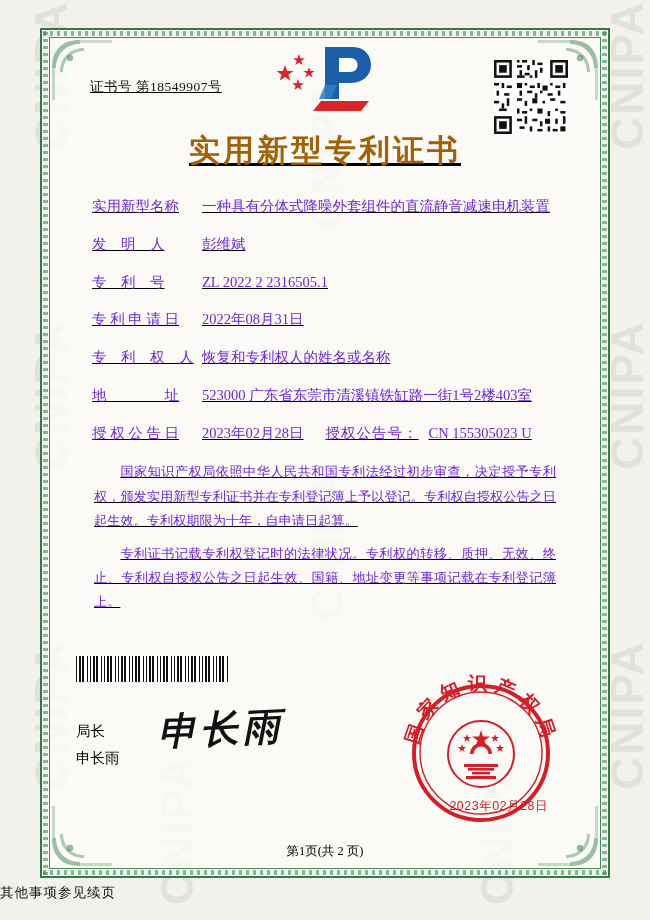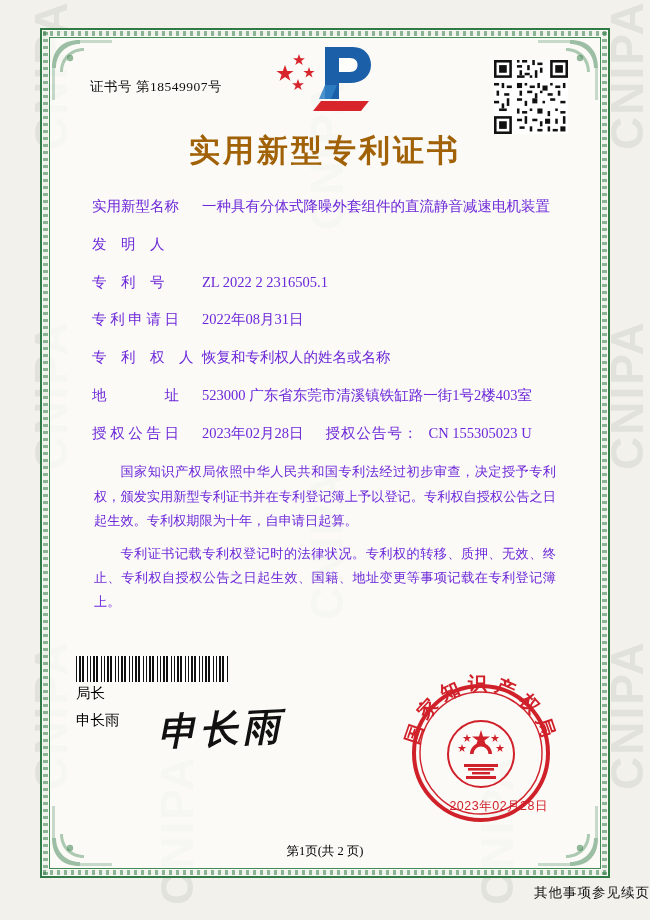--- a/index.html
+++ b/index.html
@@ -82,20 +82,21 @@
   .corner.tl { left: 10px;  top: 10px; }
   .corner.tr { right: 10px; top: 10px;  transform: scaleX(-1); }
   .corner.bl { left: 10px;  bottom: 10px; transform: scaleY(-1); }
   .corner.br { right: 10px; bottom: 10px; transform: scale(-1,-1); }
 
   .content {
     position: absolute;
     inset: 16px;
     box-sizing: border-box;
     padding: 10px 26px 0 26px;
+    text-decoration: underline;
   }
 
   
   .cert-no {
     font-size: 13.5px;
     color: #111;
     letter-spacing: .5px;
     margin: 24px 0 0 8px;
   }
 
@@ -178,21 +179,21 @@
     height: 26px;
     background-image: repeating-linear-gradient(90deg,
       #111 0 1px, #fff 1px 3px, #111 3px 5px, #fff 5px 6px,
       #111 6px 8px, #fff 8px 11px, #111 11px 12px, #fff 12px 14px);
   }
 
   
   .sig-block {
     position: absolute;
     left: 36px;
-    top: 652px;
+    top: 690px;
     font-size: 14.5px;
     line-height: 1.85;
     color: #000;
   }
   .sig-hand {
     position: absolute;
     left: 118px;
     top: 676px;
     font-size: 38px;
     font-family: "DejaVu Serif", serif;
@@ -229,21 +230,21 @@
     bottom: 18px;
     text-align: center;
     font-size: 12.5px;
     color: #000;
   }
   .bottom-note {
     position: absolute;
     left: 0;
     right: 0;
     bottom: 18px;
-    text-align: right;
+    text-align: left;
     font-size: 13.5px;
     color: #111;
     letter-spacing: 1px;
     z-index: 2;
   }
 </style>
 </head>
 <body>
 
 <div class="watermark-layer">
@@ -399,20 +400,21 @@
 
     <div class="fields">
 
       <div class="row">
         <div class="label">实用新型名称</div>
         <div class="value">一种具有分体式降噪外套组件的直流静音减速电机装置</div>
       </div>
 
       <div class="row">
         <div class="label">发　明　人</div>
+        <div class="value">彭维斌</div>
       </div>
 
       <div class="row">
         <div class="label">专　利　号</div>
         <div class="value">ZL 2022 2 2316505.1</div>
       </div>
 
       <div class="row">
         <div class="label">专 利 申 请 日</div>
         <div class="value">2022年08月31日</div>

